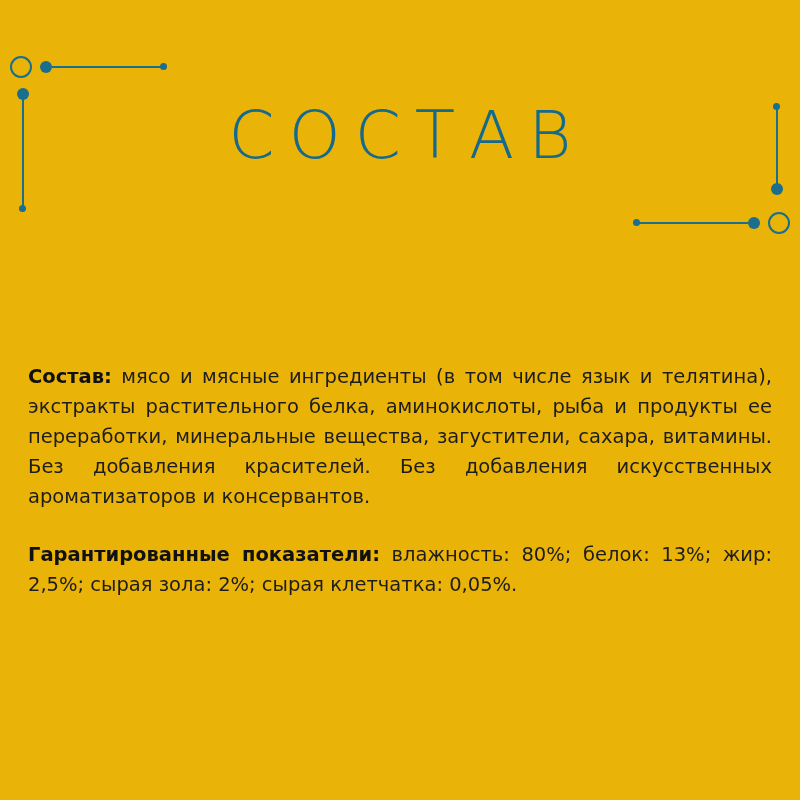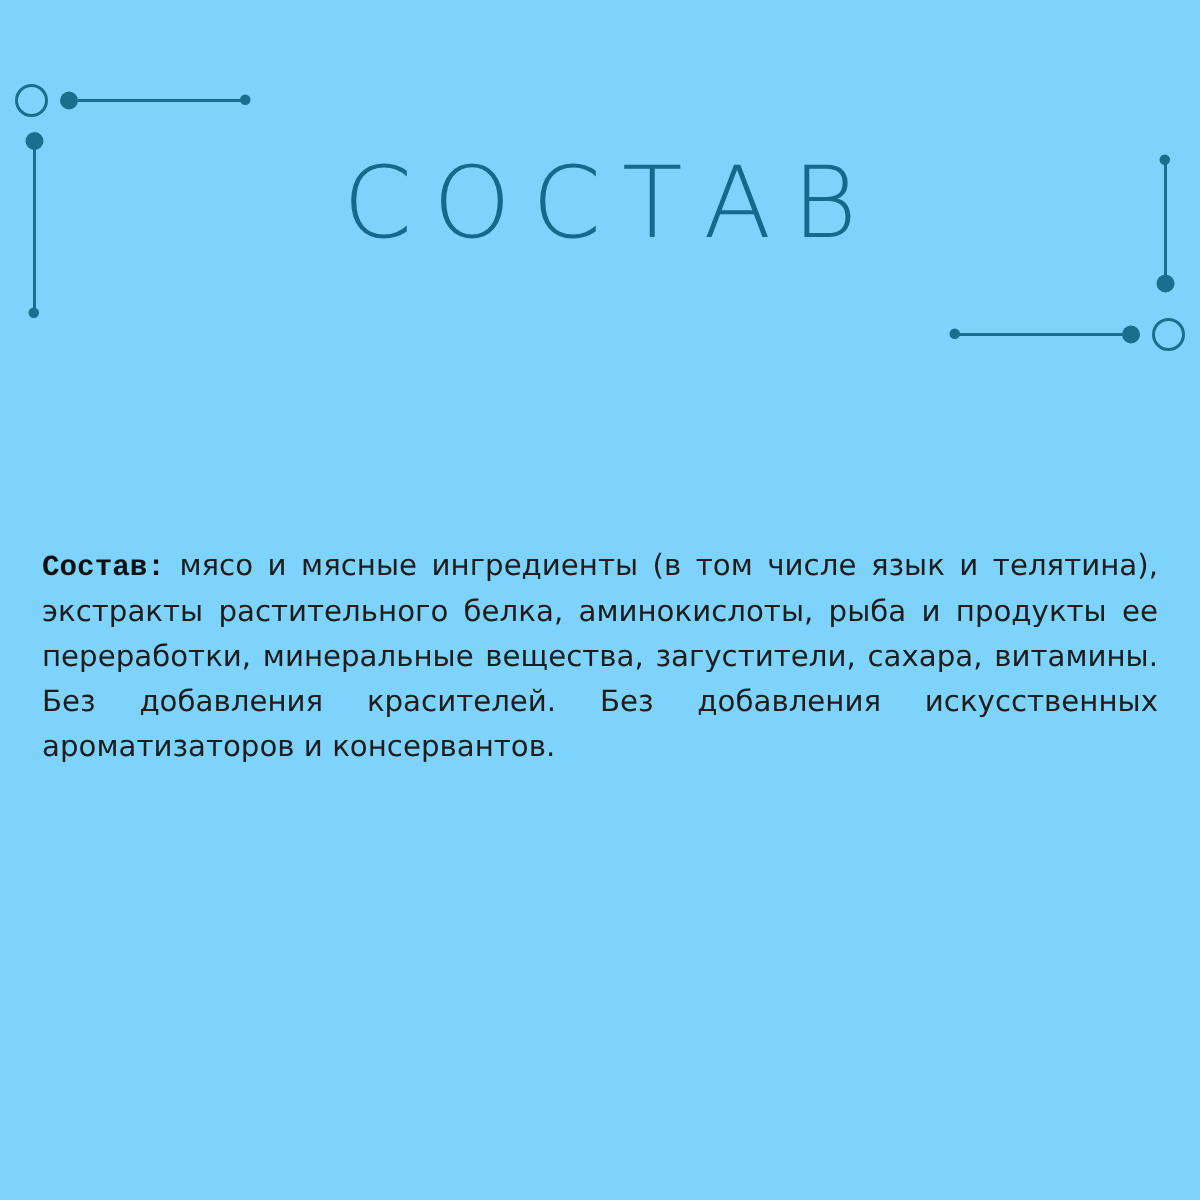--- a/index.html
+++ b/index.html
@@ -12,21 +12,21 @@
     background: #ffffff;
     font-family: "DejaVu Sans", "Liberation Sans", sans-serif;
     overflow: hidden;
     position: relative;
   }
 
   .page {
     position: relative;
     width: 800px;
     height: 800px;
-    background: #7dd3fc;
+    background: #eab308;
     box-sizing: border-box;
   }
 
   
   .ornament {
     position: absolute;
     pointer-events: none;
   }
   .orn-tl { left: 0px;  top: 40px;  width: 200px; height: 180px; }
   .orn-br { left: 620px; top: 95px; width: 180px; height: 155px; }
@@ -104,21 +104,20 @@
     text-justify: inter-word;
     margin: 0 0 0 0;
     color: #1d1d1d;
     font-weight: 400;
   }
   .para + .para { margin-top: 28px; }
 
   .lead {
     font-weight: 700;
     color: #111111;
-    font-family: Liberation Mono, monospace;
   }
 
   .sub3 {
     font-size: 0.68em;
     vertical-align: sub;
     line-height: 0;
   }
 </style>
 </head>
 <body>
@@ -144,17 +143,18 @@
     <div class="orn-line-v br-line-v"></div>
     <div class="orn-dot  br-dot-end2"></div>
   </div>
 
   <div class="title">СОСТАВ</div>
 
   <div class="content">
 
     <p class="para"><span class="lead">Состав:</span><span> мясо и мясные ингредиенты (в том числе язык и телятина), экстракты растительного белка, аминокислоты, рыба и продукты ее переработки, минеральные вещества, загустители, сахара, витамины. Без добавления красителей. Без добавления искусственных ароматизаторов и консервантов.</span></p>
 
+    <p class="para"><span class="lead">Гарантированные показатели:</span><span> влажность: 80%; белок: 13%; жир: 2,5%; сырая зола: 2%; сырая клетчатка: 0,05%.</span></p>
 
 
   </div>
 
 </div>
 
 </body></html>

